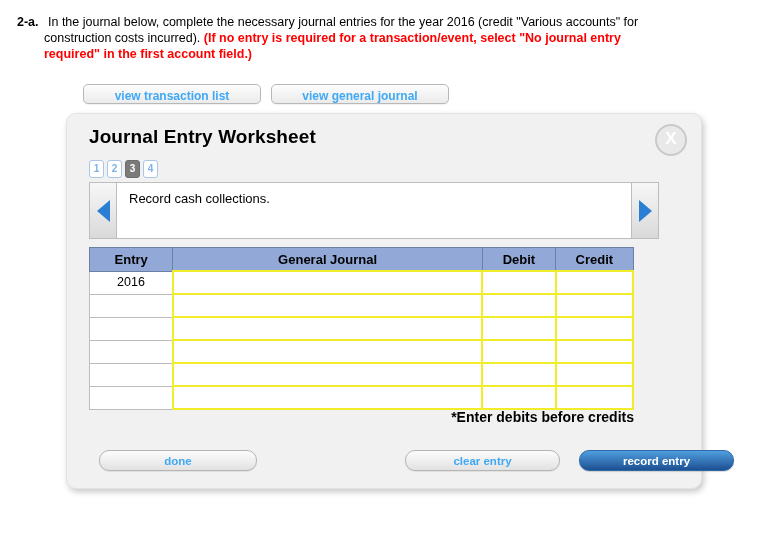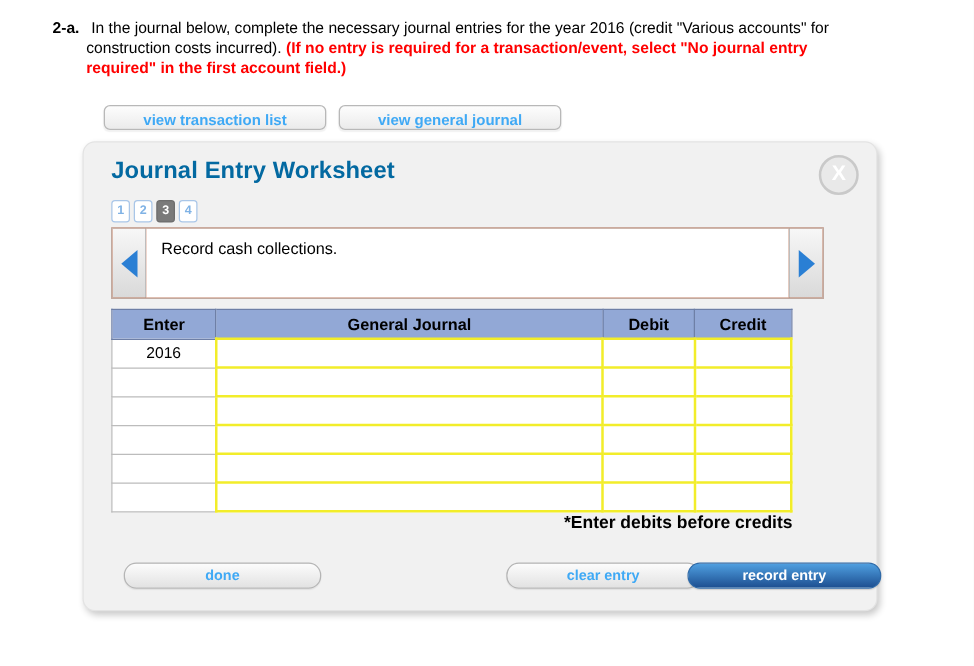--- a/index.html
+++ b/index.html
@@ -11,21 +11,21 @@
     height: 533px;
     background: #ffffff;
     font-family: "Liberation Sans", sans-serif;
     overflow: hidden;
     position: relative;
   }
 
   
   #question-block {
     position: absolute;
-    left: 42px;
+    left: 17px;
     top: 14px;
     width: 640px;
   }
   .q-number {
     font-weight: bold;
     font-size: 12.5px;
     color: #000000;
     float: left;
     margin-right: 4px;
     line-height: 16px;
@@ -77,21 +77,21 @@
     border: 1px solid #e3e3e3;
     border-radius: 10px;
     box-shadow: 2px 3px 6px rgba(0,0,0,0.22);
   }
   #panel-title {
     position: absolute;
     left: 22px;
     top: 12px;
     font-size: 19px;
     font-weight: bold;
-    color: #0369a1;
+    color: #000000;
     letter-spacing: 0.1px;
   }
   #close-button {
     position: absolute;
     right: 14px;
     top: 10px;
     width: 28px;
     height: 28px;
     border-radius: 50%;
     border: 2px solid #c9c9c9;
@@ -265,21 +265,21 @@
     box-shadow: 0 1px 1px rgba(0,0,0,0.07);
   }
   .btn-blue {
     background: linear-gradient(#4f9fe0, #1d4f91);
     border: 1px solid #2f6aa8;
     color: #ffffff;
     box-shadow: 0 1px 1px rgba(0,0,0,0.15);
   }
   #done-button        { left: 10px;  width: 158px; }
   #clear-entry-button { left: 316px; width: 155px; }
-  #record-entry-button{ left: 461px; width: 155px; }
+  #record-entry-button{ left: 490px; width: 155px; }
 </style>
 </head>
 <body>
 
 <div id="question-block">
   <div class="q-text">
     <span class="q-number">2-a.</span>
     <span class="q-lead">In the journal below, complete the necessary journal entries for the year 2016 (credit "Various accounts" for construction costs incurred). </span><span class="q-red">(If no entry is required for a transaction/event, select "No journal entry required" in the first account field.)</span>
   </div>
 </div>
@@ -307,21 +307,21 @@
     </div>
     <div id="instruction-text">Record cash collections.</div>
     <div class="nav-arrow right">
       <div class="tri-right"></div>
     </div>
   </div>
 
   <table id="journal-table">
     <thead>
       <tr>
-        <th class="col-date">Enter</th>
+        <th class="col-date">Entry</th>
         <th class="col-gj">General Journal</th>
         <th class="col-deb">Debit</th>
         <th class="col-cre">Credit</th>
       </tr>
     </thead>
     <tbody id="journal-table-body">
         <tr>
           <td>
             <div class="date-value">2016</div>
           </td>

